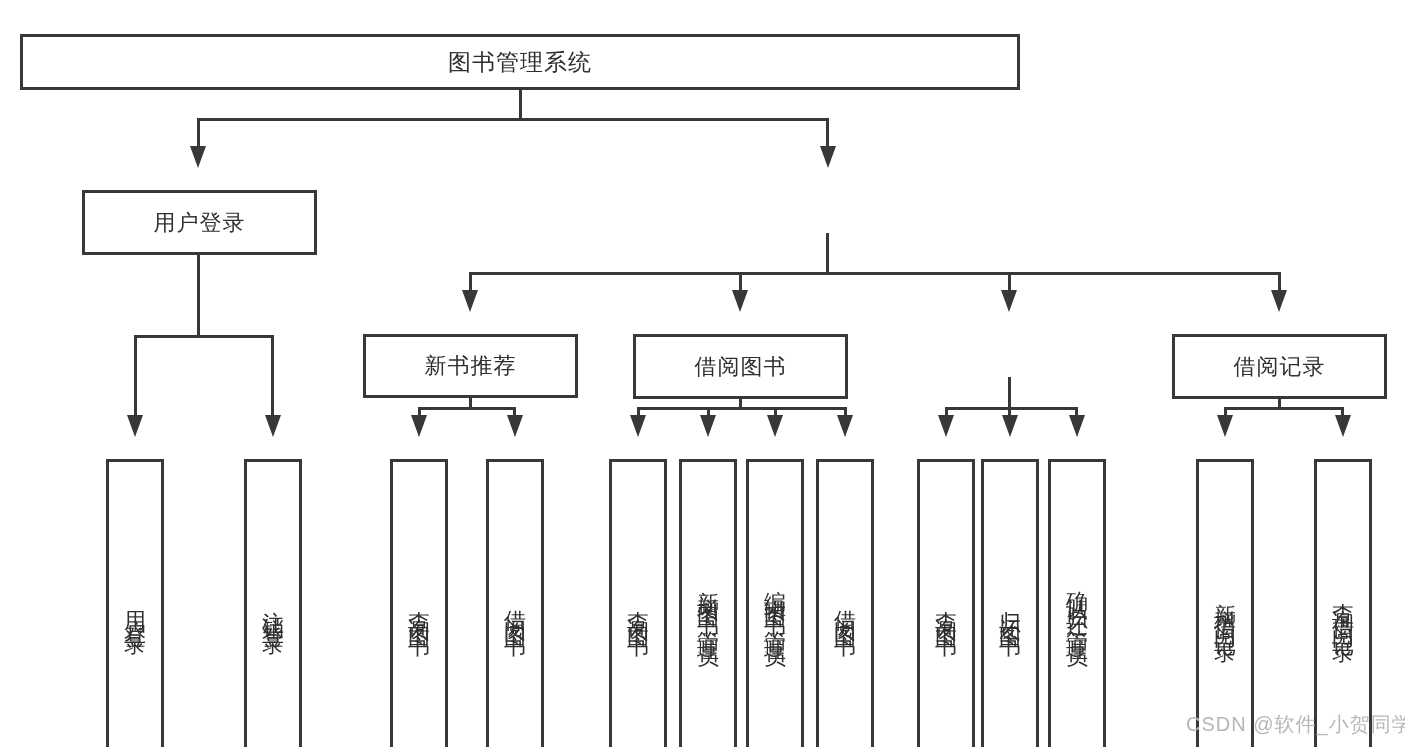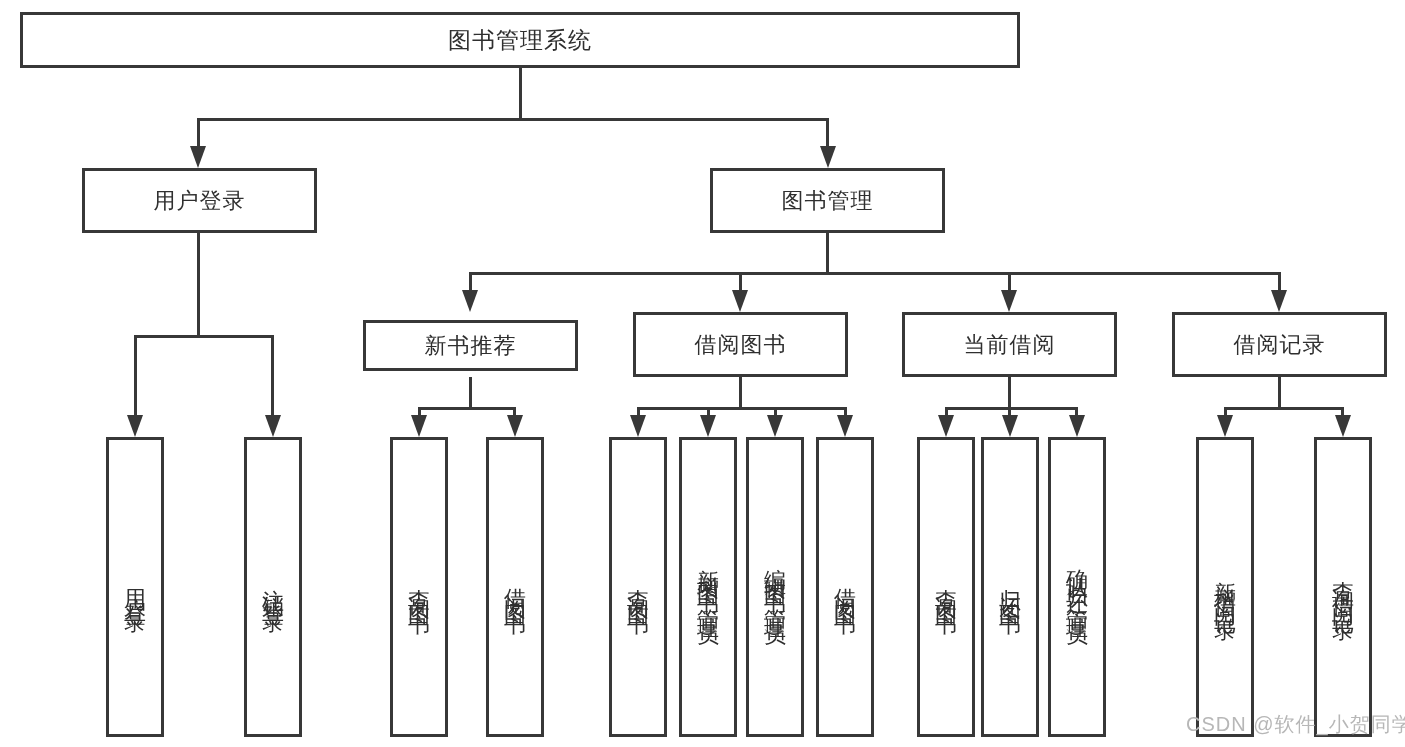--- a/index.html
+++ b/index.html
@@ -5,21 +5,21 @@
   html,body { margin:0; padding:0; background:#ffffff; }
   .stage {
     position:relative; width:1405px; height:747px; background:var(--background,#ffffff);
     font-family:"Liberation Sans","DejaVu Sans",sans-serif; overflow:hidden;
     color:var(--text,#2f2f2f);
   }
   .box {
     position:absolute; box-sizing:border-box; background:#ffffff;
     border:3px solid var(--line,#383838);
     display:flex; align-items:center; justify-content:center;
-    z-index:2; color:var(--text,#2f2f2f);
+    z-index:2; color:var(--text,#2f2f2f);margin-top:22px;
   }
   .box.h { font-size:22px; letter-spacing:1px; }
   .box.root { font-size:23px; }
   .box.v {
     writing-mode:vertical-rl; text-orientation:mixed;
     font-size:22px; line-height:1; letter-spacing:8px;
     padding:4px 0;
   }
   .hl, .vl { position:absolute; background:var(--line,#383838); z-index:1; }
   .tri {
@@ -41,43 +41,41 @@
   <div class="box h root" style="left:20px; top:12px; width:1000px; height:56px;">图书管理系统</div>
 
   <div class="vl" style="left:519px; top:68px; width:3px; height:52px;"></div>
   <div class="hl" style="left:197px; top:118px; width:632px; height:3px;"></div>
   <div class="vl" style="left:197px; top:118px; width:3px; height:30px;"></div>
   <div class="tri" style="left:190px; top:146px;"></div>
   <div class="vl" style="left:826px; top:118px; width:3px; height:30px;"></div>
   <div class="tri" style="left:820px; top:146px;"></div>
 
   <div class="box h" style="left:82px; top:168px; width:235px; height:65px;">用户登录</div>
-  <div class="box h" style="left:710px; top:168px; width:235px; height:65px;">图书管理</div>
 
   <div class="vl" style="left:197px; top:233px; width:3px; height:102px;"></div>
   <div class="hl" style="left:134px; top:335px; width:140px; height:3px;"></div>
   <div class="vl" style="left:134px; top:335px; width:3px; height:82px;"></div>
   <div class="tri" style="left:127px; top:415px;"></div>
   <div class="vl" style="left:271px; top:335px; width:3px; height:82px;"></div>
   <div class="tri" style="left:265px; top:415px;"></div>
 
   <div class="vl" style="left:826px; top:233px; width:3px; height:41px;"></div>
   <div class="hl" style="left:469px; top:272px; width:812px; height:3px;"></div>
   <div class="vl" style="left:469px; top:272px; width:3px; height:19px;"></div>
   <div class="tri" style="left:462px; top:290px;"></div>
   <div class="vl" style="left:739px; top:272px; width:3px; height:19px;"></div>
   <div class="tri" style="left:732px; top:290px;"></div>
   <div class="vl" style="left:1008px; top:272px; width:3px; height:19px;"></div>
   <div class="tri" style="left:1001px; top:290px;"></div>
   <div class="vl" style="left:1278px; top:272px; width:3px; height:19px;"></div>
   <div class="tri" style="left:1271px; top:290px;"></div>
 
-  <div class="box h" style="left:363px; top:320px; width:215px; height:51px;">新书推荐</div>
+  <div class="box h" style="left:363px; top:312px; width:215px; height:64px;">新书推荐</div>
   <div class="box h" style="left:633px; top:312px; width:215px; height:65px;">借阅图书</div>
-  <div class="box h" style="left:902px; top:312px; width:215px; height:65px;">当前借阅</div>
   <div class="box h" style="left:1172px; top:312px; width:215px; height:65px;">借阅记录</div>
 
   <div class="vl" style="left:469px; top:377px; width:3px; height:30px;"></div>
   <div class="hl" style="left:418px; top:407px; width:98px; height:3px;"></div>
   <div class="vl" style="left:418px; top:407px; width:3px; height:10px;"></div>
   <div class="tri" style="left:411px; top:415px;"></div>
   <div class="vl" style="left:513px; top:407px; width:3px; height:10px;"></div>
   <div class="tri" style="left:507px; top:415px;"></div>
 
   <div class="vl" style="left:739px; top:377px; width:3px; height:30px;"></div>

